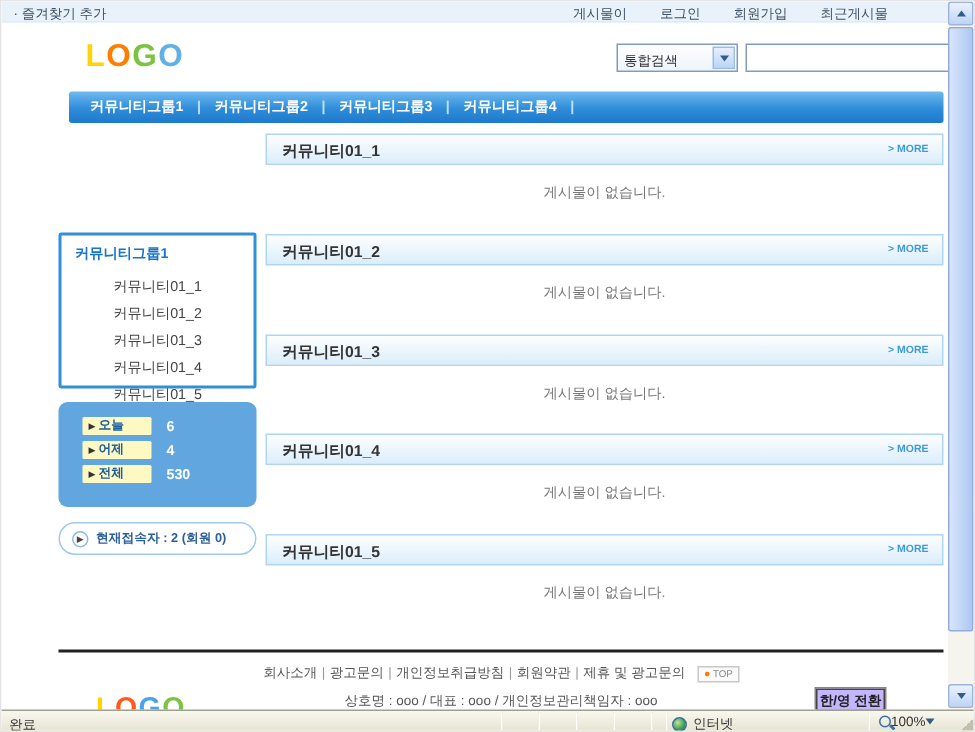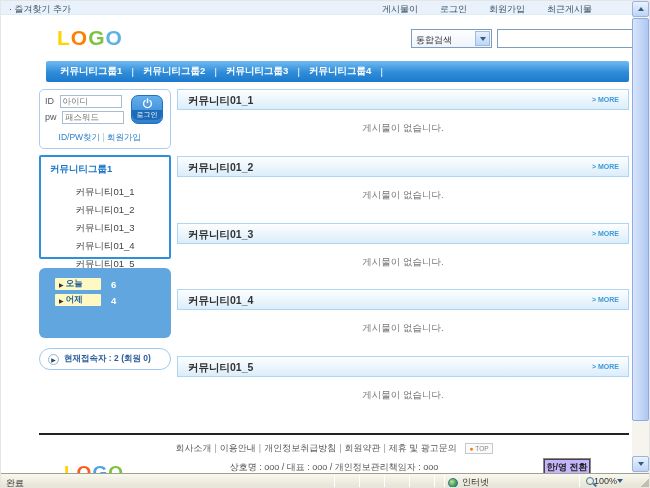--- a/index.html
+++ b/index.html
@@ -124,42 +124,20 @@
       <span>커뮤니티그룹1</span>
       <span class="sep">|</span>
       <span>커뮤니티그룹2</span>
       <span class="sep">|</span>
       <span>커뮤니티그룹3</span>
       <span class="sep">|</span>
       <span>커뮤니티그룹4</span>
       <span class="sep">|</span>
     </div>
 
-    <div class="login-box">
-      <div class="lrow" style="top:5px">
-        <span>ID</span>
-        <input value="아이디" style="">
-      </div>
-      <div class="lrow" style="top:21px">
-        <span>pw</span>
-        <input value="패스워드" style="">
-      </div>
-      <div class="login-btn">
-        <svg class="pwr" width="11" height="11" viewBox="0 0 12 12">
-            <path d="M6 1v4" stroke="#fff" stroke-width="1.6" fill="none" stroke-linecap="round"></path>
-            <path d="M3.4 2.8a4.3 4.3 0 1 0 5.2 0" stroke="#fff" stroke-width="1.4" fill="none" stroke-linecap="round"></path>
-          </svg>
-        <span class="lbl">로그인</span>
-      </div>
-      <div class="login-links">
-        <span>ID/PW찾기</span>
-        <span class="sep">|</span>
-        <span>회원가입</span>
-      </div>
-    </div>
 
     <div class="menu-box">
       <div class="menu-title">커뮤니티그룹1</div>
       <div class="menu-items">
         <div>커뮤니티01_1</div>
         <div>커뮤니티01_2</div>
         <div>커뮤니티01_3</div>
         <div>커뮤니티01_4</div>
         <div>커뮤니티01_5</div>
       </div>
@@ -173,20 +151,27 @@
           </span>
         <span class="stat-value">6</span>
       </div>
       <div class="stat-row">
         <span class="stat-chip">
             <span class="chip-arrow">▶</span>
             <span>어제</span>
           </span>
         <span class="stat-value">4</span>
       </div>
+      <div class="stat-row">
+        <span class="stat-chip">
+            <span class="chip-arrow">▶</span>
+            <span>전체</span>
+          </span>
+        <span class="stat-value">530</span>
+      </div>
     </div>
 
     <div class="visitors-box">
       <span class="vis-icon">
           <span>▶</span>
         </span>
       <span class="vis-text">현재접속자 : 2 (회원 0)</span>
     </div>
 
     <div class="main-col">
@@ -222,21 +207,21 @@
         <div class="sec-head">
           <span class="sec-title">커뮤니티01_5</span>
           <span class="sec-more">&gt; MORE</span>
         </div>
         <div class="sec-empty">게시물이 없습니다.</div>
       </div>
     </div>
 
     <div class="footer-bar"></div>
     <div class="footer-links">
-      <span>회사소개</span><span class="sep">|</span><span>이용안내</span><span class="sep">|</span><span>개인정보취급방침</span><span class="sep">|</span><span>회원약관</span><span class="sep">|</span><span>제휴 및 광고문의</span>
+      <span>회사소개</span><span class="sep">|</span><span>광고문의</span><span class="sep">|</span><span>개인정보취급방침</span><span class="sep">|</span><span>회원약관</span><span class="sep">|</span><span>제휴 및 광고문의</span>
       <span class="top-badge"><span class="dot">●</span> <span>TOP</span></span>
     </div>
     <div class="footer-info">상호명 : ooo / 대표 : ooo / 개인정보관리책임자 : ooo</div>
     <div class="lang-btn">한/영 전환</div>
     <div class="footer-logo"><span style="color: rgb(255, 212, 0);">L</span><span style="color: rgb(255, 90, 30);">O</span><span style="color: rgb(74, 163, 232);">G</span><span style="color: rgb(125, 194, 66);">O</span></div>
 
   </div>
 
   <div class="scrollbar">
     <div class="sb-btn" style="top:0">

